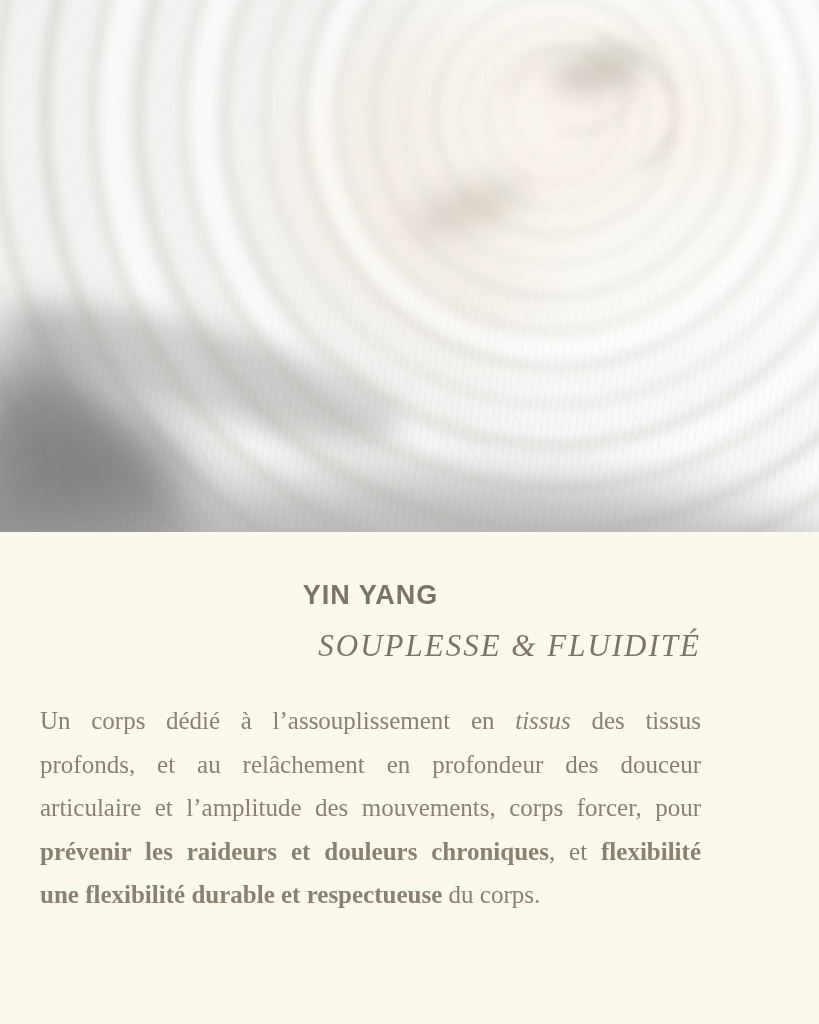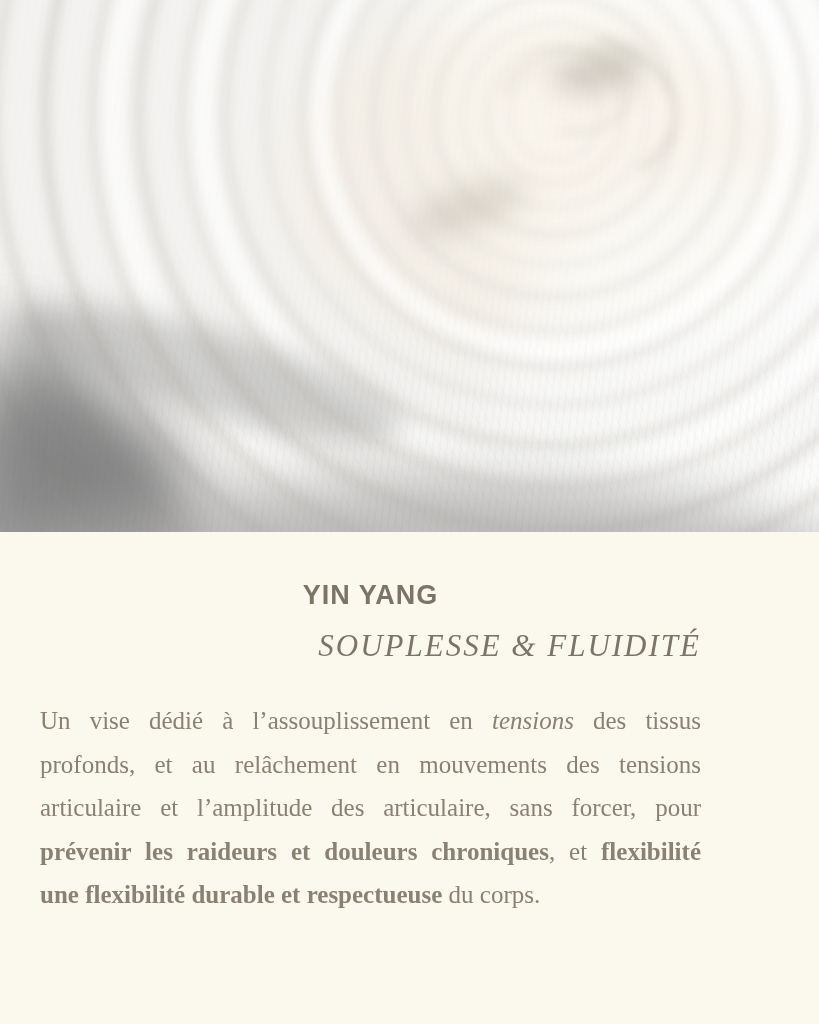--- a/index.html
+++ b/index.html
@@ -133,21 +133,21 @@
         <ellipse cx="430" cy="590" rx="440" ry="110" fill="#a5a4a2" opacity="0.7"></ellipse>
       </g>
     </svg>
     <div class="texture"></div>
   </div>
 
   <div class="content">
     <div class="title">YIN YANG</div>
     <div class="subtitle">SOUPLESSE &amp; FLUIDITÉ</div>
     <div class="para">
-        <div class="pline"><span>Un vise dédié à l’assouplissement en </span><span class="i">tensions</span><span> des tissus</span></div>
-        <div class="pline"><span>profonds, et au relâchement en mouvements des tensions</span></div>
-        <div class="pline"><span>articulaire et l’amplitude des articulaire, sans forcer, pour</span></div>
+        <div class="pline"><span>Un corps dédié à l’assouplissement en </span><span class="i">tissus</span><span> des tissus</span></div>
+        <div class="pline"><span>profonds, et au relâchement en profondeur des douceur</span></div>
+        <div class="pline"><span>articulaire et l’amplitude des mouvements, corps forcer, pour</span></div>
         <div class="pline"><span class="b">prévenir les raideurs et douleurs chroniques</span><span>, et </span><span class="b">flexibilité</span></div>
         <div class="pline last"><span class="b">une flexibilité durable et respectueuse</span><span> du corps.</span></div>
       </div>
   </div>
 
 </div>
 
 </body></html>

